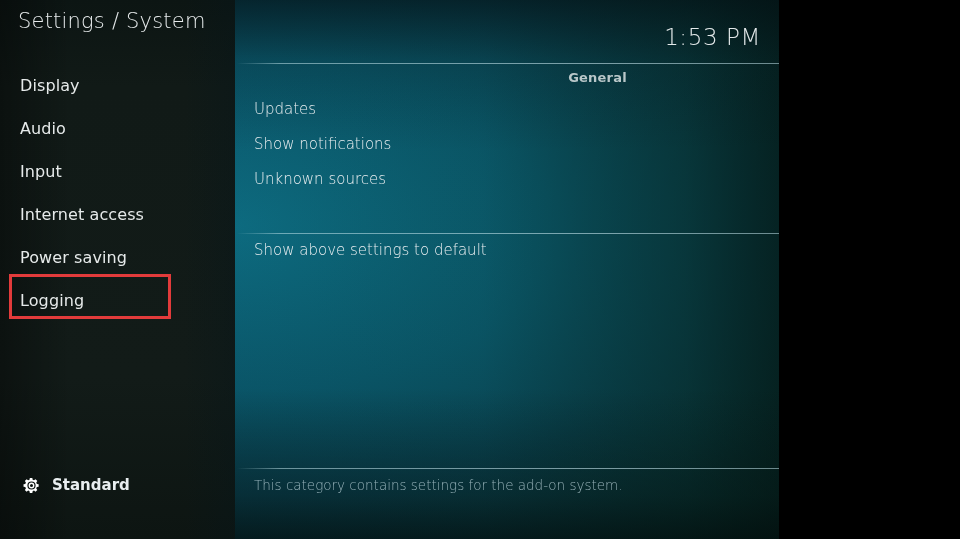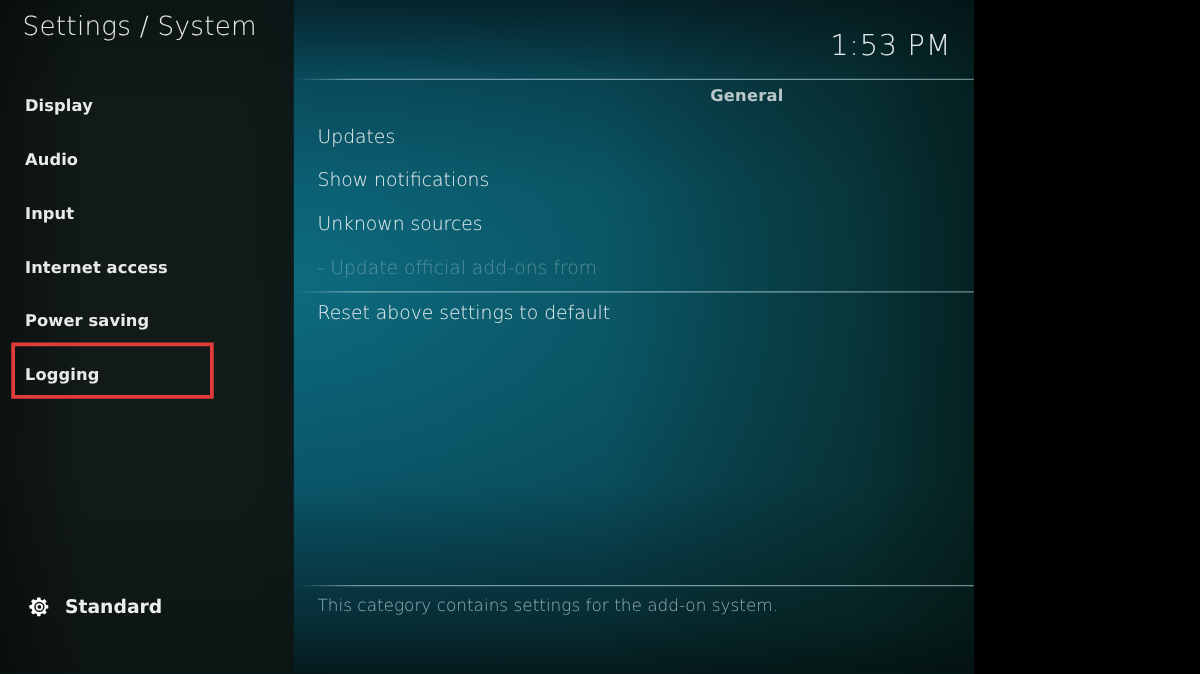--- a/index.html
+++ b/index.html
@@ -81,22 +81,22 @@
     position: absolute;
     left: 0;
     top: 64px;
     width: 235px;
   }
   .nav-item {
     position: relative;
     height: 43px;
     line-height: 43px;
     padding-left: 20px;
-    font-size: 13px;
-    font-weight: 700;
+    font-size: 16px;
+    font-weight: 400;
     color: #e6eaea;
     white-space: nowrap;
     letter-spacing: 0.1px;
   }
   .nav-item.selected {
     color: #dff4fa;
   }
   .nav-hl {
     position: absolute;
     left: 0;
@@ -315,24 +315,23 @@
     </div>
 
     <div class="row" style="top:164px;">
       <span class="row-label">Unknown sources</span>
       <span class="toggle">
         <span class="knob"></span>
       </span>
     </div>
 
     <div class="row disabled" style="top:199px;">
-      <span class="row-label">- Update official add-ons from</span>
     </div>
 
     <div class="row" style="top:235px;">
-      <span class="row-label">Reset above settings to default</span>
+      <span class="row-label">Show above settings to default</span>
     </div>
 
   </div>
 
   <div class="help-text">This category contains settings for the add-on system.</div>
 
 </div>
 
 </body></html>

